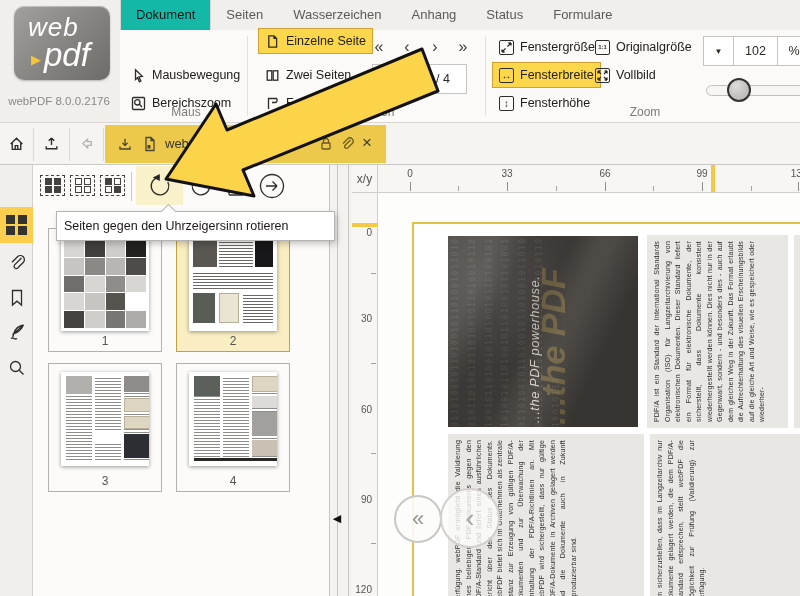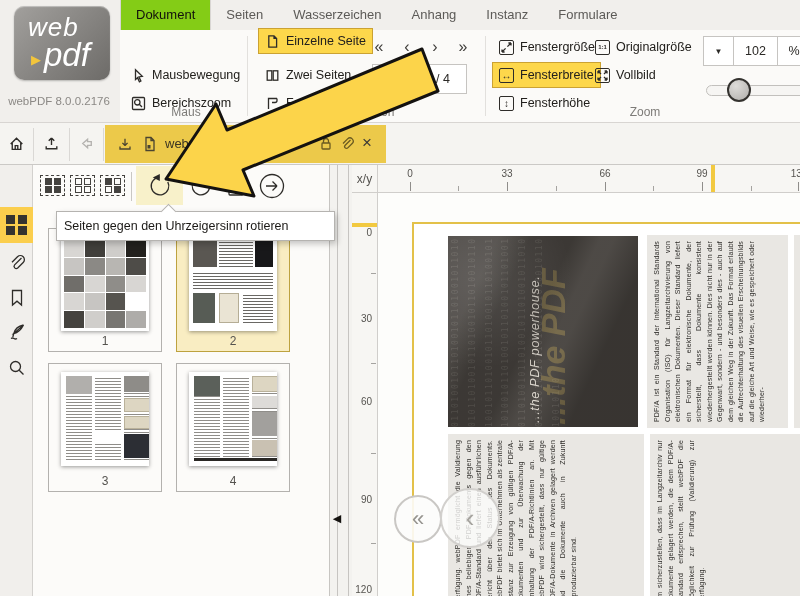--- a/index.html
+++ b/index.html
@@ -12,21 +12,21 @@
   #logo { left:14px; top:6px; width:96px; height:74px; border-radius:10px;
           background:linear-gradient(135deg,#a2a09d,#6d6b68); box-shadow:inset 0 1px 1px rgba(255,255,255,.4),0 1px 2px rgba(0,0,0,.25);
           color:#fff; font-style:italic; overflow:hidden; }
   #logo .w { position:absolute; left:14px; top:6px; font-size:26px; font-weight:400; letter-spacing:1px; }
   #logo .p { position:absolute; left:30px; top:30px; font-size:33px; font-weight:normal; }
   #logo .tri { position:absolute; left:17px; top:46px; font-size:13px; color:#f3c53b; font-style:normal; }
   #version { left:0; top:95px; width:118px; text-align:center; font-size:11.5px; color:#8b8885; }
 
   #rtabs { left:120px; top:0; width:680px; height:30px; display:flex; overflow:hidden; }
   .rtab { padding:0 15px; line-height:30px; font-size:13px; color:#5c5a57; white-space:nowrap; }
-  .rtab.active { background:#84cc16; color:#12100d; border-left:1px solid #d9d6d3; border-right:1px solid #d9d6d3;text-align:center; }
+  .rtab.active { background:#14b8a6; color:#12100d; border-left:1px solid #d9d6d3; border-right:1px solid #d9d6d3;text-align:center; }
   #rcontent { left:120px; top:30px; width:680px; height:92px; background:#fbfaf8; }
   .gsep { width:1px; background:#e2e0dd; top:36px; height:80px; }
   .rbtn { position:absolute; height:26px; display:flex; align-items:center; gap:6px; padding:0 7px;
           font-size:12.5px; color:#22201d; white-space:nowrap; cursor:default; }
   .rbtn.ylw { background:#fdd74b; box-shadow:inset 0 0 0 1px #cba233; }
   .glabel { top:105px; font-size:12px; color:#7d7b78; text-align:center; }
   .chv { width:26px; height:26px; display:flex; align-items:center; justify-content:center; font-size:16px; color:#3f3d3a; }
   .inbox { background:#fff; border:1px solid #c6c4c1; display:flex; align-items:center; justify-content:center; font-size:12.5px; color:#2b2926; }
   .ibox { width:15px; height:15px; border:1px solid #2e2c29; border-radius:2px; display:flex; align-items:center; justify-content:center;
           font-size:10px; color:#2e2c29; flex:none; }
@@ -124,21 +124,21 @@
     <span class="tri">▶</span>
     <span class="p">pdf</span>
   </div>
   <div id="version" class="abs">webPDF 8.0.0.2176</div>
 
   <div id="rtabs" class="abs">
     <div class="rtab active">Dokument</div>
     <div class="rtab">Seiten</div>
     <div class="rtab">Wasserzeichen</div>
     <div class="rtab">Anhang</div>
-    <div class="rtab">Instanz</div>
+    <div class="rtab">Status</div>
     <div class="rtab">Formulare</div>
   </div>
 
   <div id="rcontent" class="abs"></div>
   <div class="abs gsep" style="left:247px"></div>
   <div class="abs gsep" style="left:485px"></div>
 
   <div class="rbtn" style="left:124px;top:62px">
     <svg class="ic" width="15" height="15" viewBox="0 0 15 15">
       <path d="M4.5 1.8 11.3 8.4 7.9 8.9 9.9 13 8.4 13.8 6.5 9.7 4.5 11.6Z"></path>
@@ -425,21 +425,21 @@
     <i class="htick" style="left:420px"></i>
   <i class="htickm" style="left:80px"></i>
     <i class="htickm" style="left:178px"></i>
     <i class="htickm" style="left:275px"></i>
     <i class="htickm" style="left:373px"></i>
   <i id="hmarker"></i>
 </div>
 <div id="vruler" class="abs">
   <span class="vnum" style="top:39px">0</span>
   <span class="vnum" style="top:125px">30</span>
-  <span class="vnum" style="top:208px">60</span>
+  <span class="vnum" style="top:216px">60</span>
   <span class="vnum" style="top:306px">90</span>
   <span class="vnum" style="top:396px">120</span>
   <i class="vtickm" style="top:80px"></i>
     <i class="vtickm" style="top:170px"></i>
     <i class="vtickm" style="top:260px"></i>
     <i class="vtickm" style="top:350px"></i>
   <i id="vmarker"></i>
 </div>
 
 <div id="viewport" class="abs">

